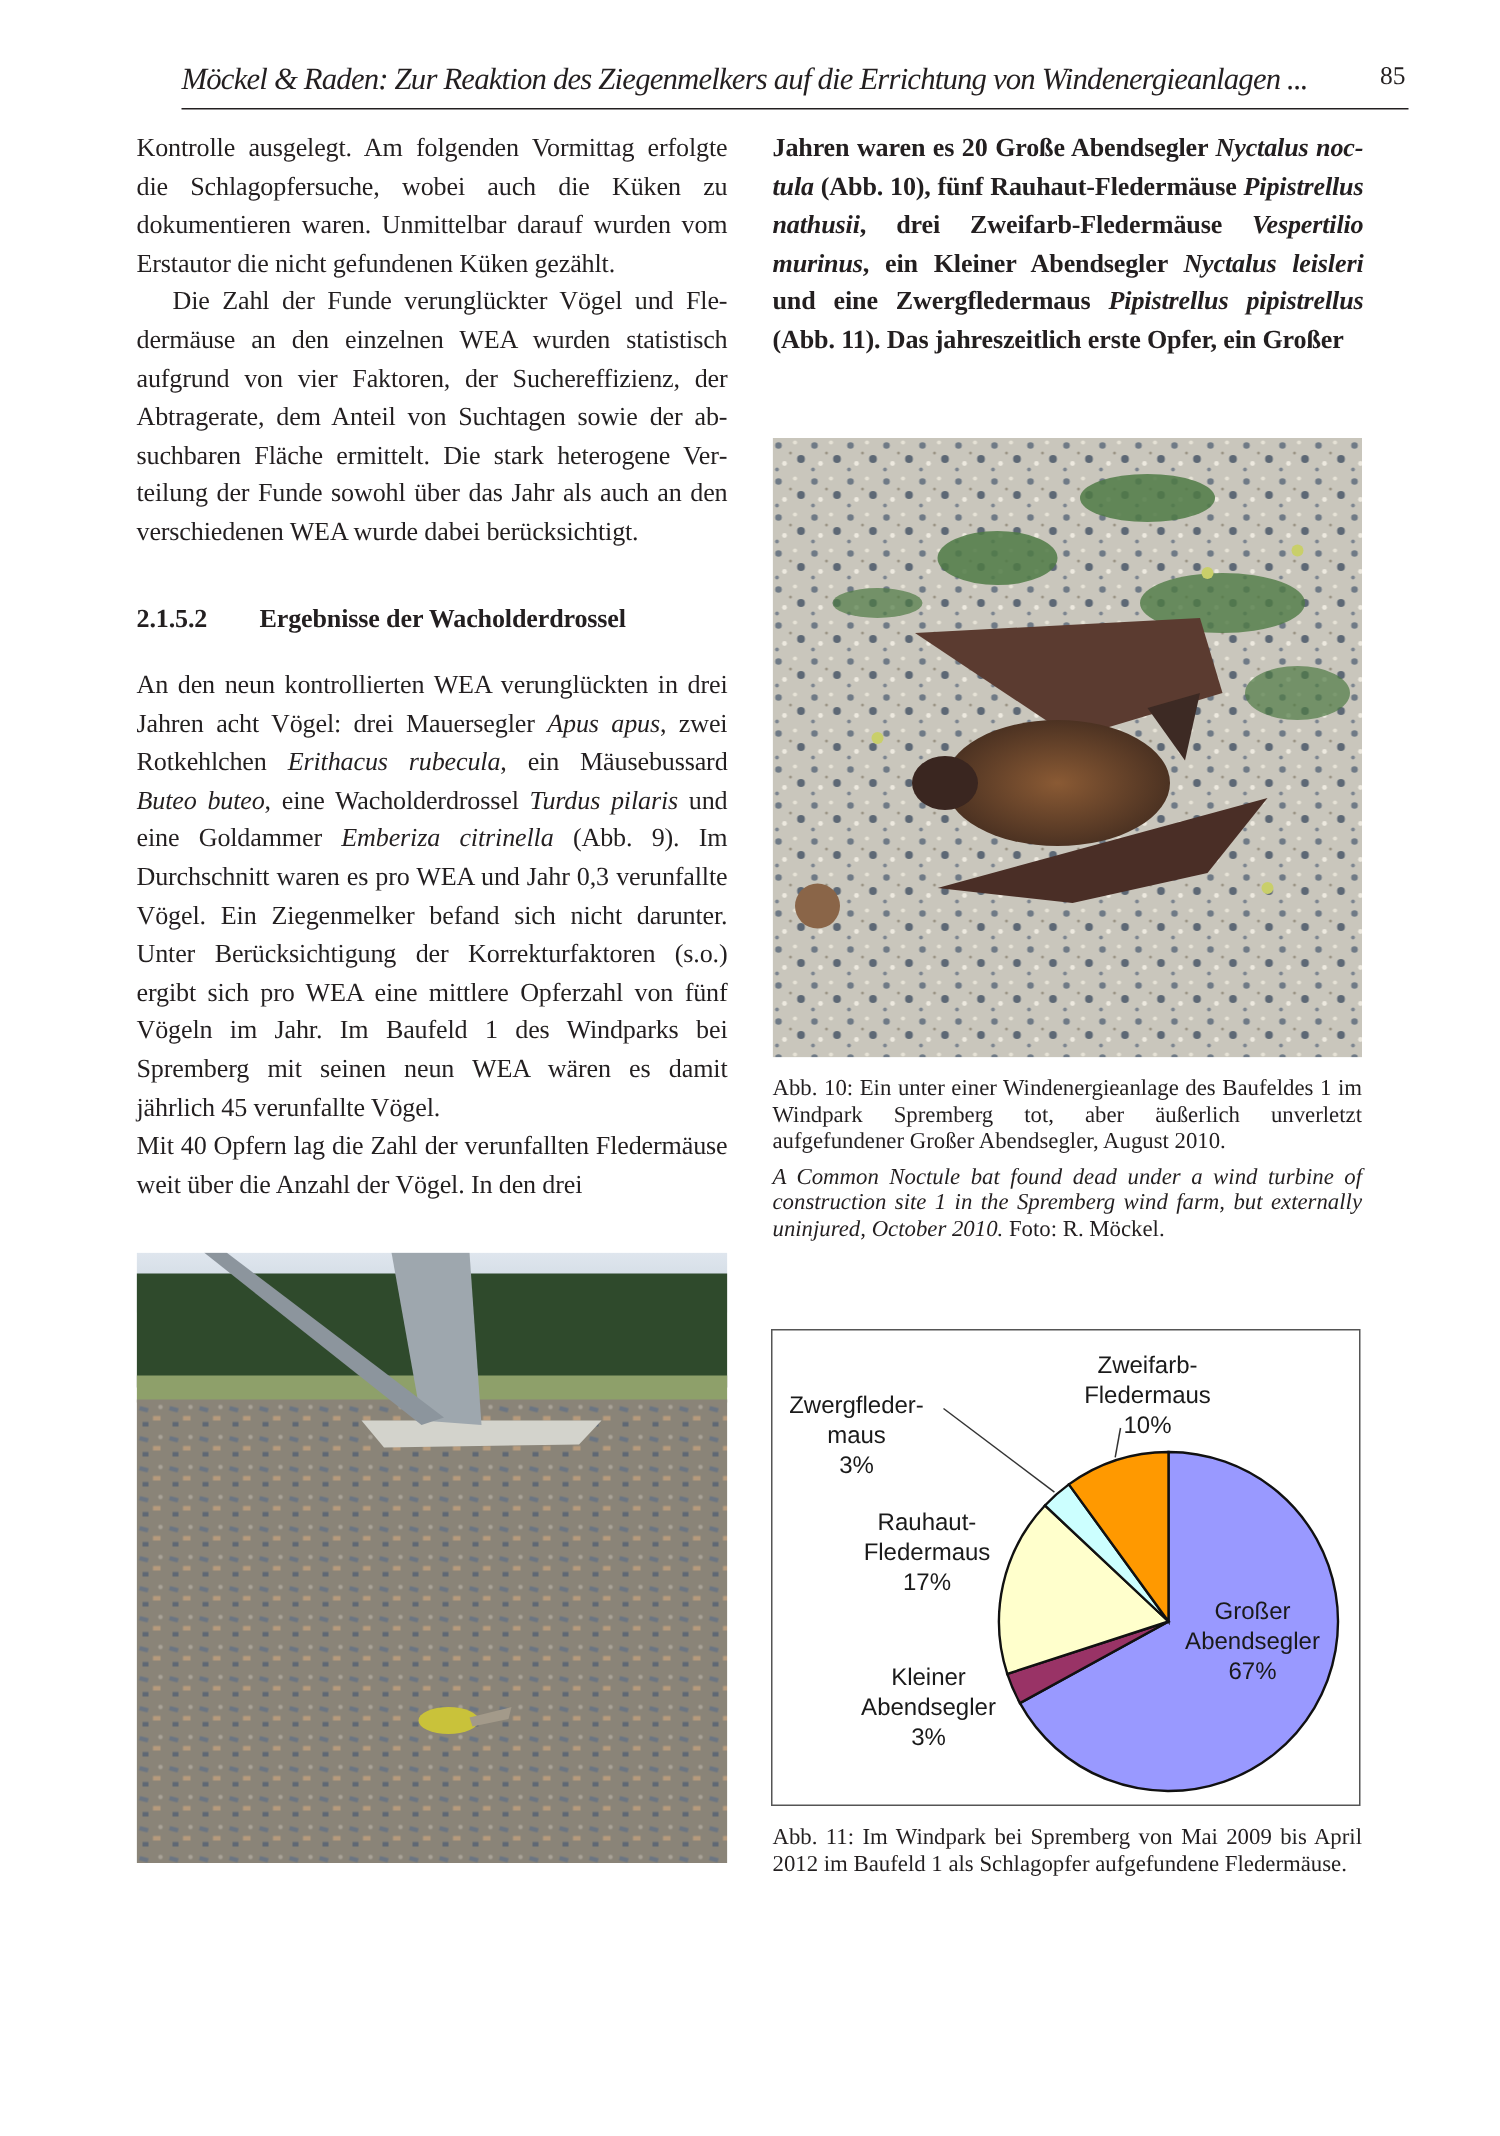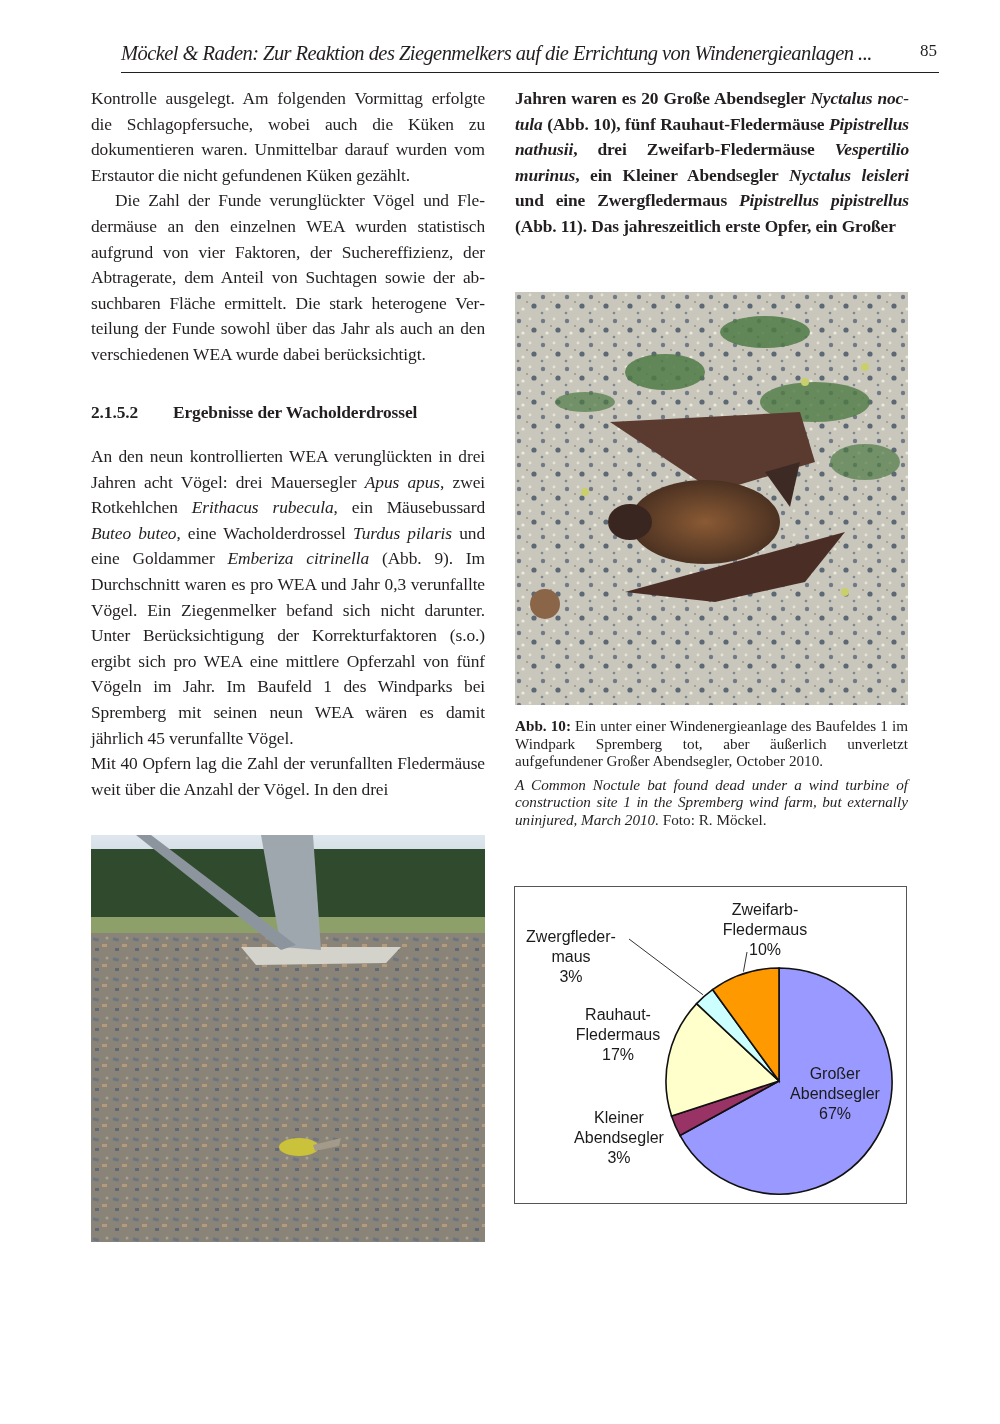--- a/index.html
+++ b/index.html
@@ -13,21 +13,21 @@
   .col { position:absolute; font-size:17.4px; line-height:25.6px; text-align:justify;
          hyphens:manual; letter-spacing:-0.1px; }
   .col p { margin:0; }
   .indent { text-indent:24px; }
   .left { left:91px; width:394px; }
   .right { left:515px; width:394px; }
   .heading { font-weight:bold; font-size:17.4px; margin:0; }
   .heading .num { display:inline-block; width:82px; }
   em { font-style:italic; }
   .caption { position:absolute; font-size:15.2px; line-height:17.5px; text-align:justify; }
-  .caption b { font-weight:bold; }
+  .caption b { font-weight:normal; }
   .caption .en { font-style:italic; margin-top:6px; }
   .caption .en .credit { font-style:normal; }
   .photo { position:absolute; overflow:hidden; }
   .chart-frame { position:absolute; left:514px; top:886px; width:393px; height:318px;
                  border:1.5px solid #555; box-sizing:border-box; background:#fff; }
   .chart-frame svg { position:absolute; left:0; top:0; }
   .lbl { font-family:"Liberation Sans", "DejaVu Sans", sans-serif; font-size:16px; fill:#1a1a1a; }
 </style>
 </head>
 <body>
@@ -91,22 +91,22 @@
       <path d="M110 300 L330 240 L290 290 L200 310 Z" fill="#4a2e26"></path>
       <ellipse cx="190" cy="230" rx="75" ry="42" fill="url(#fur)"></ellipse>
       <ellipse cx="115" cy="230" rx="22" ry="18" fill="#3a2620"></ellipse>
       <path d="M250 180 L285 170 L275 215 Z" fill="#3d2a24"></path>
     </g>
     <circle cx="30" cy="312" r="15" fill="#8a6548"></circle>
   </svg>
 </div>
 
 <div class="caption" style="left:515px; top:717px; width:393px;">
-  <div><b>Abb. 10:</b><span> Ein unter einer Windenergieanlage des Baufel­des 1 im Windpark Spremberg tot, aber äußerlich unver­letzt aufgefundener Großer Abendsegler, October 2010.</span></div>
-  <div class="en"><span>A Common Noctule bat found dead under a wind turbine of construction site 1 in the Spremberg wind farm, but ex­ternally uninjured, March 2010.</span><span class="credit"> Foto: R. Möckel.</span></div>
+  <div><b>Abb. 10:</b><span> Ein unter einer Windenergieanlage des Baufel­des 1 im Windpark Spremberg tot, aber äußerlich unver­letzt aufgefundener Großer Abendsegler, August 2010.</span></div>
+  <div class="en"><span>A Common Noctule bat found dead under a wind turbine of construction site 1 in the Spremberg wind farm, but ex­ternally uninjured, October 2010.</span><span class="credit"> Foto: R. Möckel.</span></div>
 </div>
 
 <div class="photo" style="left:91px; top:835px; width:394px; height:407px;">
   <svg width="394" height="407" viewBox="0 0 394 407">
     <defs>
       <pattern id="gravelB" width="20" height="20" patternUnits="userSpaceOnUse">
         <rect width="20" height="20" fill="#8a8478"></rect>
         <rect x="2" y="3" width="6" height="3" fill="#6b7582" transform="rotate(15 5 4)"></rect>
         <rect x="11" y="9" width="5" height="3" fill="#b69a7c"></rect>
         <rect x="4" y="13" width="4" height="3" fill="#5f6874"></rect>
@@ -151,13 +151,14 @@
         <text class="lbl" text-anchor="middle"><tspan x="320" y="192">Großer</tspan><tspan x="320" y="212">Abendsegler</tspan><tspan x="320" y="232">67%</tspan></text>
         <text class="lbl" text-anchor="middle"><tspan x="104" y="236">Kleiner</tspan><tspan x="104" y="256">Abendsegler</tspan><tspan x="104" y="276">3%</tspan></text>
         <text class="lbl" text-anchor="middle"><tspan x="103" y="133">Rauhaut-</tspan><tspan x="103" y="153">Fledermaus</tspan><tspan x="103" y="173">17%</tspan></text>
         <text class="lbl" text-anchor="middle"><tspan x="56" y="55">Zwergfleder-</tspan><tspan x="56" y="75">maus</tspan><tspan x="56" y="95">3%</tspan></text>
         <text class="lbl" text-anchor="middle"><tspan x="250" y="28">Zweifarb-</tspan><tspan x="250" y="48">Fledermaus</tspan><tspan x="250" y="68">10%</tspan></text>
       </g>
   </svg>
 </div>
 
 <div class="caption" style="left:515px; top:1216px; width:393px;">
+  <div><b>Abb. 11:</b><span> Im Windpark bei Spremberg von Mai 2009 bis April 2012 im Baufeld 1 als Schlagopfer aufgefundene Fledermäuse.</span></div>
 </div>
 
 </body></html>

